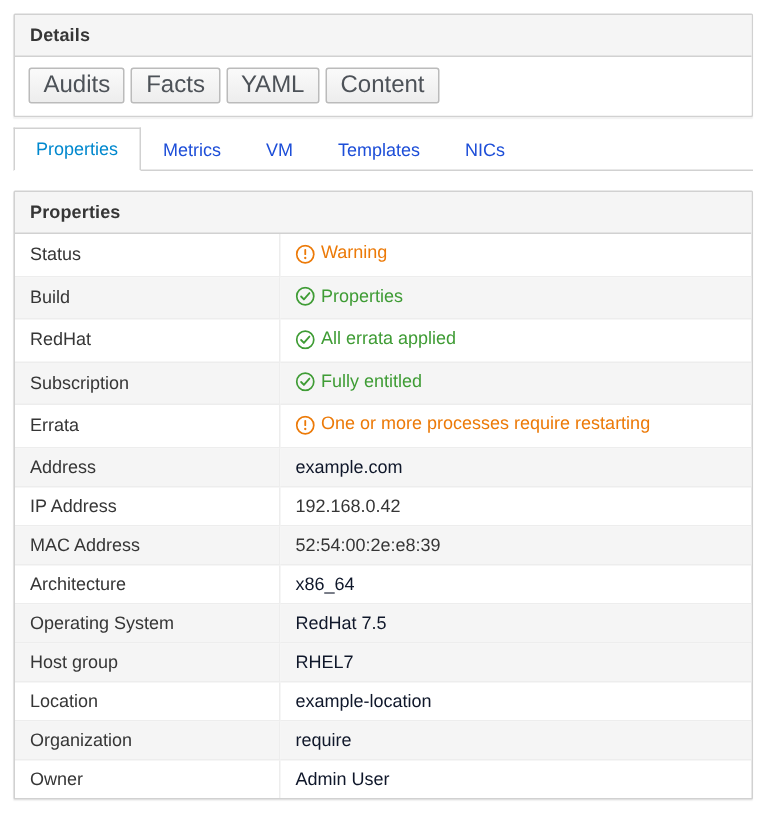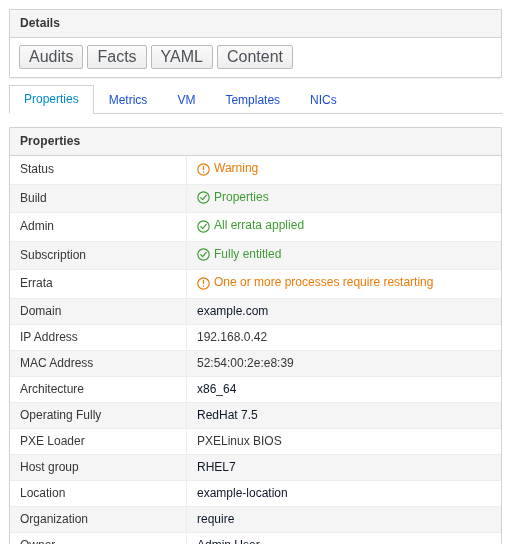--- a/index.html
+++ b/index.html
@@ -220,21 +220,21 @@
                 <span class="icon">
                   <svg width="13" height="13" viewBox="0 0 16 16">
                     <circle cx="8" cy="8" r="7" fill="none" stroke="currentColor" stroke-width="1.4"></circle>
                     <path d="M4.6 8.2 L6.9 10.6 L11.4 5.4" fill="none" stroke="currentColor" stroke-width="1.5" stroke-linecap="round" stroke-linejoin="round"></path>
                   </svg>
                 </span>
                 <span>Properties</span>
               </span></td>
           </tr>
           <tr class="">
-            <td class="key">Admin</td>
+            <td class="key">RedHat</td>
             <td class="val"><span class="status ok">
                 <span class="icon">
                   <svg width="13" height="13" viewBox="0 0 16 16">
                     <circle cx="8" cy="8" r="7" fill="none" stroke="currentColor" stroke-width="1.4"></circle>
                     <path d="M4.6 8.2 L6.9 10.6 L11.4 5.4" fill="none" stroke="currentColor" stroke-width="1.5" stroke-linecap="round" stroke-linejoin="round"></path>
                   </svg>
                 </span>
                 <span>All errata applied</span>
               </span></td>
           </tr>
@@ -257,42 +257,38 @@
                   <svg width="13" height="13" viewBox="0 0 16 16">
                     <circle cx="8" cy="8" r="7" fill="none" stroke="currentColor" stroke-width="1.4"></circle>
                     <rect x="7.25" y="3.6" width="1.5" height="5" rx="0.7" fill="currentColor"></rect>
                     <circle cx="8" cy="11.1" r="0.95" fill="currentColor"></circle>
                   </svg>
                 </span>
                 <span>One or more processes require restarting</span>
               </span></td>
           </tr>
           <tr class="striped">
-            <td class="key">Domain</td>
+            <td class="key">Address</td>
             <td class="val"><a class="link">example.com</a></td>
           </tr>
           <tr class="">
             <td class="key">IP Address</td>
             <td class="val"><span>192.168.0.42</span></td>
           </tr>
           <tr class="striped">
             <td class="key">MAC Address</td>
             <td class="val"><span>52:54:00:2e:e8:39</span></td>
           </tr>
           <tr class="">
             <td class="key">Architecture</td>
             <td class="val"><a class="link">x86_64</a></td>
           </tr>
           <tr class="striped">
-            <td class="key">Operating Fully</td>
+            <td class="key">Operating System</td>
             <td class="val"><a class="link">RedHat 7.5</a></td>
-          </tr>
-          <tr class="">
-            <td class="key">PXE Loader</td>
-            <td class="val"><span>PXELinux BIOS</span></td>
           </tr>
           <tr class="striped">
             <td class="key">Host group</td>
             <td class="val"><a class="link">RHEL7</a></td>
           </tr>
           <tr class="">
             <td class="key">Location</td>
             <td class="val"><a class="link">example-location</a></td>
           </tr>
           <tr class="striped">

